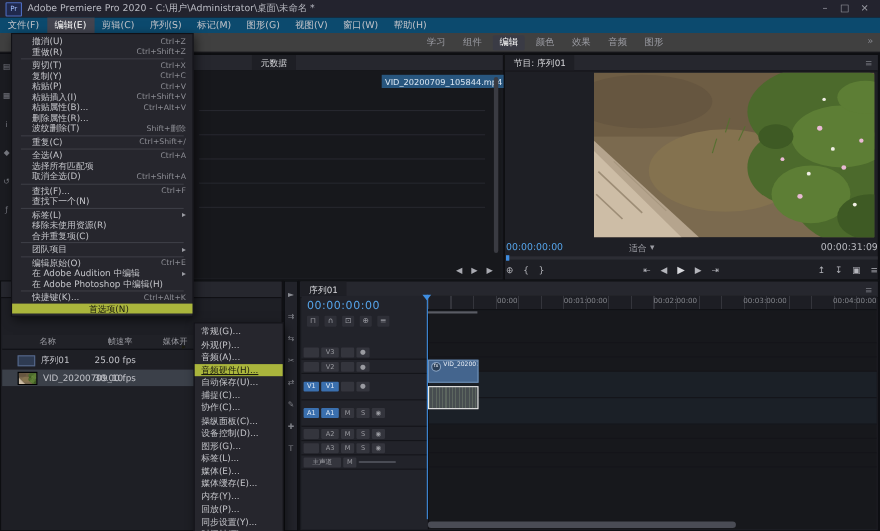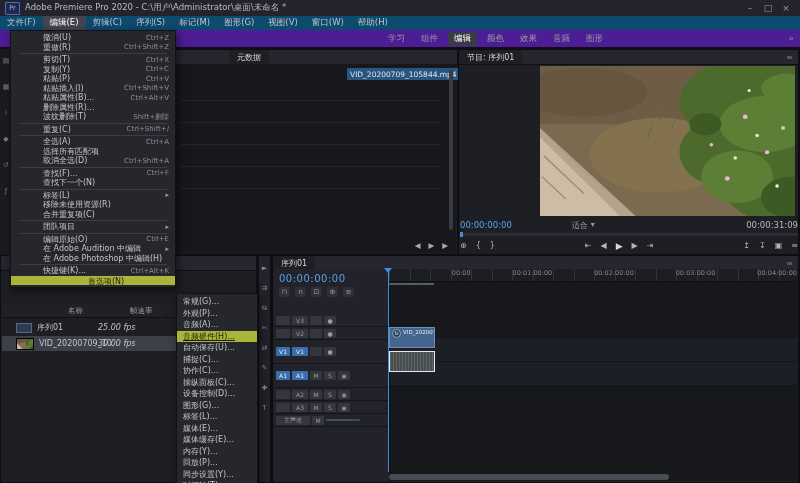--- a/index.html
+++ b/index.html
@@ -14,21 +14,21 @@
   
   #titlebar{left:0;top:0;width:800px;height:16px;background:#23232e;display:flex;align-items:center;padding:0 5px;color:#b9bac2;font-size:8.5px;}
   .pr-icon{width:13px;height:11px;background:#20294d;border:1px solid #4d6cc0;color:#9db8f2;font-size:6.5px;display:flex;align-items:center;justify-content:center;margin-right:5px;border-radius:1px;}
   .win-controls{margin-left:auto;display:flex;}
   .win-btn{width:18px;text-align:center;color:#9a9ba3;font-size:9px;}
   #menubar{left:0;top:16px;width:800px;height:14px;background:#0c4a6e;display:flex;align-items:center;font-size:8.5px;color:#c2c3c9;}
   .menu-item{padding:0 7px;height:100%;display:flex;align-items:center;}
   .menu-item.active{background:#43444f;color:#ffffff;}
 
   
-  #workspacebar{left:0;top:30px;width:800px;height:18px;background:#4c1d95;border-bottom:1px solid #101014;text-align:right;}
+  #workspacebar{left:0;top:30px;width:800px;height:18px;background:#404040;border-bottom:1px solid #101014;text-align:right;}
   #workspace-tabs{position:absolute;left:388px;top:3px;display:flex;gap:16px;font-size:8.5px;color:#9a9ba2;}
   .ws-tab.active{color:#ffffff;background:#3a3b45;padding:1px 6px;border-radius:2px;margin:-1px -6px;}
   #ws-overflow{position:absolute;right:6px;top:3px;color:#8a8b92;}
 
   
   .panel{background:#1e1f25;border:1px solid #0d0e11;}
   .panel-header{height:14px;background:#26272e;display:flex;align-items:center;font-size:8px;color:#96979e;border-bottom:1px solid #101014;}
   .panel-tab{padding:0 8px;height:100%;display:flex;align-items:center;}
   .panel-tab.active{background:#1e1f25;color:#d6d7db;}
   .panel-menu{margin-left:auto;padding:0 5px;color:#7e7f87;}
@@ -76,30 +76,30 @@
   #playhead-cap{left:384px;top:268px;width:0;height:0;border-left:4px solid transparent;border-right:4px solid transparent;border-top:5px solid var(--accent-blue,#3f8de0);z-index:6;}
   #video-clip{left:389px;top:327px;width:46px;height:21px;background:var(--clip-blue,#44658e);border:1px solid #6e8fb5;font-size:5.5px;color:#e8eef6;display:flex;align-items:flex-start;gap:2px;padding:1px 2px;overflow:hidden;z-index:4;}
   .fx-badge{width:7px;height:7px;border-radius:50%;background:#2b3f57;border:1px solid #8aa4c4;font-size:4.5px;display:flex;align-items:center;justify-content:center;flex:none;}
   #audio-clip{left:389px;top:351px;width:46px;height:21px;background:#474d50;border:1px solid #e8e8e8;z-index:4;background-image:repeating-linear-gradient(90deg,#5c665f 0 1px,transparent 1px 3px);}
   #tl-zoombar{left:389px;top:283px;width:45px;height:2px;background:#5a5c64;z-index:3;}
   #tl-hscroll{left:389px;top:474px;width:280px;height:6px;background:#4a4c55;border-radius:3px;z-index:3;}
 
   
   #project-panel{left:0;top:255px;width:257px;height:228px;}
   #project-cols{position:absolute;left:1px;top:48px;right:1px;height:13px;border-bottom:1px solid #101014;background:#202127;font-size:7.5px;color:#9a9ba2;}
-  #project-cols span{position:absolute;top:2px;margin-left:32px;}
+  #project-cols span{position:absolute;top:2px;}
   .prow{position:absolute;left:1px;right:1px;height:15px;display:flex;align-items:center;font-size:8px;color:#c2c3c9;padding-left:14px;box-sizing:border-box;}
   .prow.selected{background:#3b4049;}
-  .prow .fps{position:absolute;left:96px;font-style:italic;}
+  .prow .fps{position:absolute;left:84px;}
   .pthumb{width:16px;height:10px;margin-right:5px;flex:none;border:1px solid #000;}
   .seq-icon{width:16px;height:10px;margin-right:5px;flex:none;background:#2e3b52;border:1px solid #55688a;box-sizing:border-box;}
 
   
   #edit-menu{left:10px;top:30px;width:166px;background:#26262d;border:1px solid #111116;box-shadow:2px 3px 9px rgba(0,0,0,.55);z-index:100;padding:2px 0;}
-  .mi{height:9.5px;display:flex;align-items:center;padding:0 6px 0 32px;font-size:8px;color:#c4c5ca;white-space:nowrap;gap:24px;}
+  .mi{height:9.5px;display:flex;align-items:center;padding:0 6px 0 18px;font-size:8px;color:#c4c5ca;white-space:nowrap;gap:24px;}
   .mi .sc{margin-left:auto;color:#8d8e95;font-size:7px;}
   .mi .arrow{margin-left:auto;color:#9a9ba2;font-size:7px;}
   .mi.hl{background:var(--menu-highlight,#aab53c);color:#1c1d10;flex-direction:column;}
   .mi.hl .arrow{color:#1c1d10;}
   .msep{height:1px;background:#3c3d45;margin:1px 8px;}
   #pref-submenu{left:176px;top:293px;width:82px;background:#26262d;border:1px solid #111116;box-shadow:2px 3px 9px rgba(0,0,0,.55);z-index:101;padding:2px 0;}
   .smi{height:11.5px;display:flex;align-items:center;padding:0 6px;font-size:8px;color:#c4c5ca;white-space:nowrap;}
   .smi.hl{background:var(--menu-highlight,#aab53c);color:#1c1d10;text-decoration:underline;}
 </style>
 </head>

